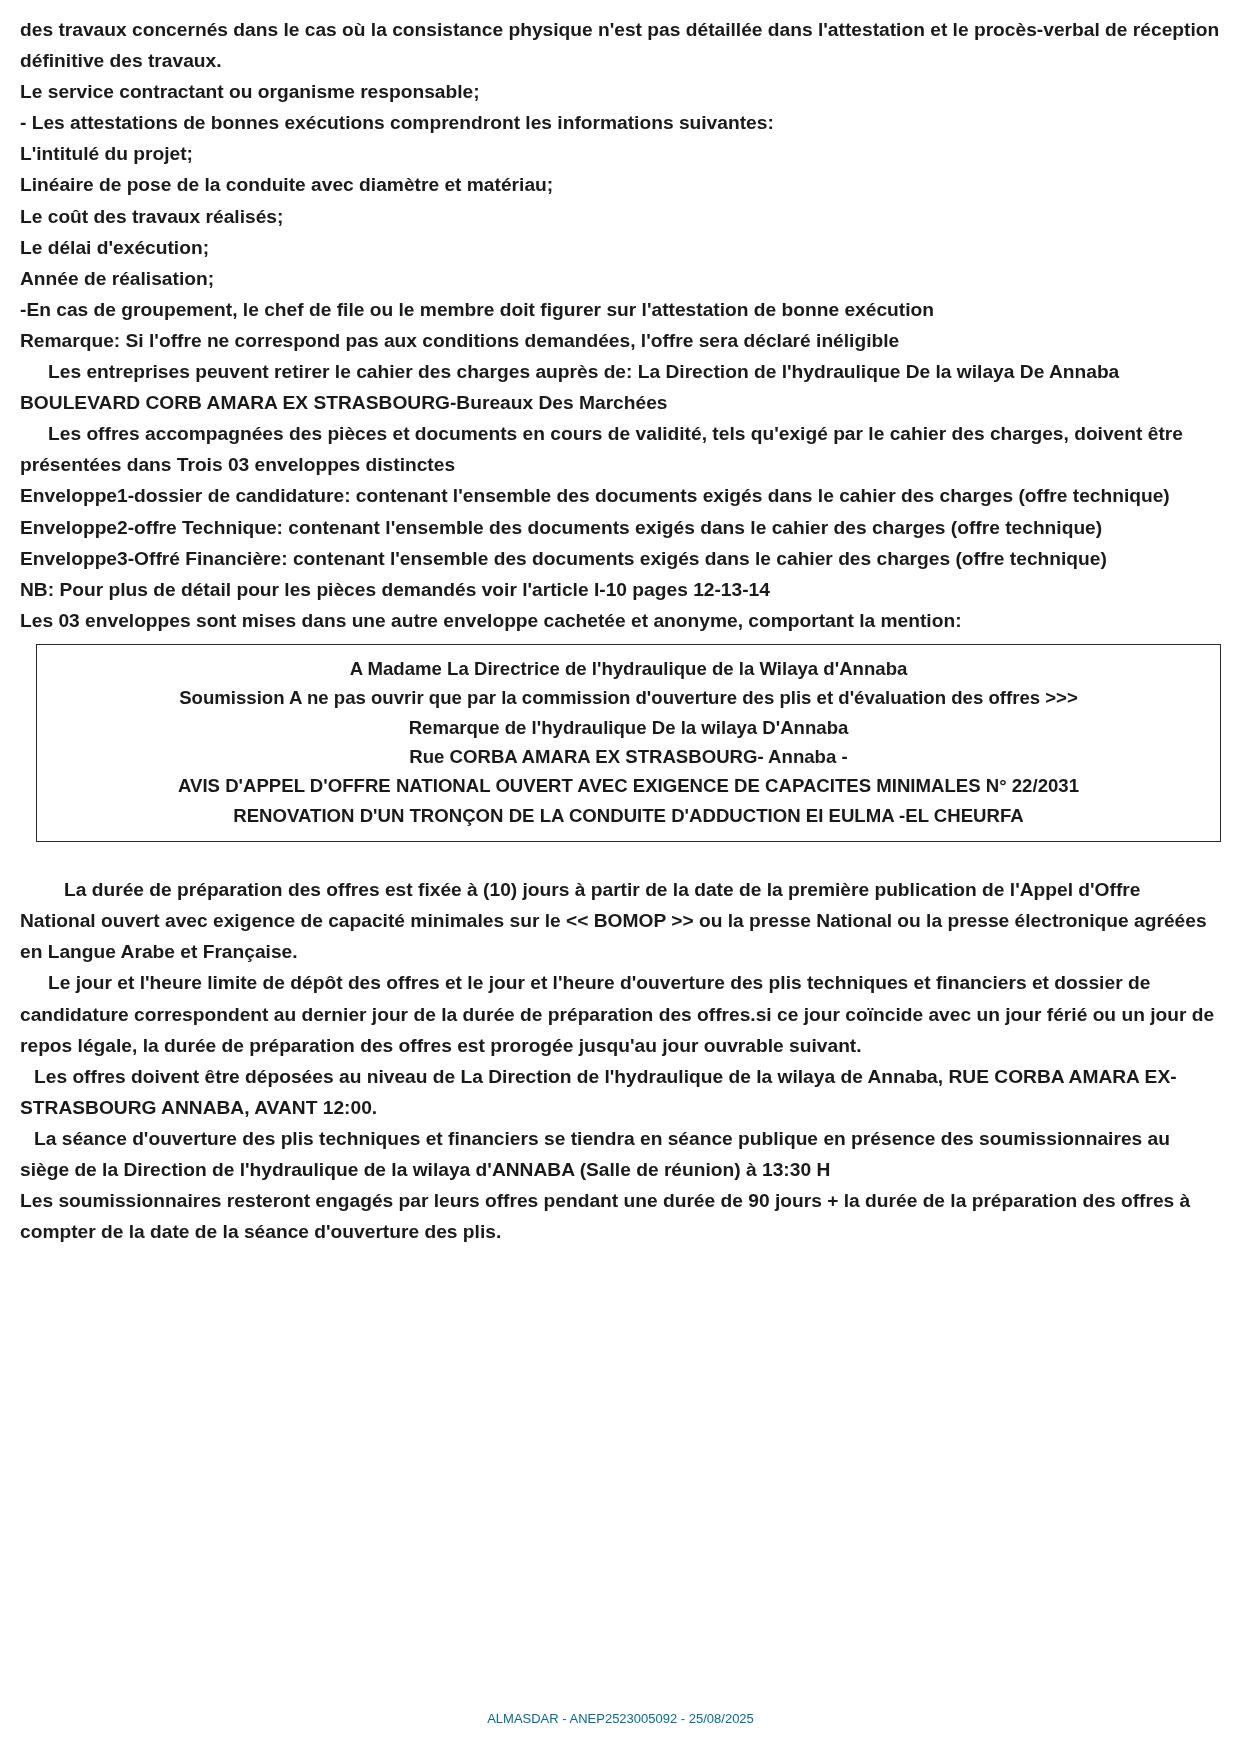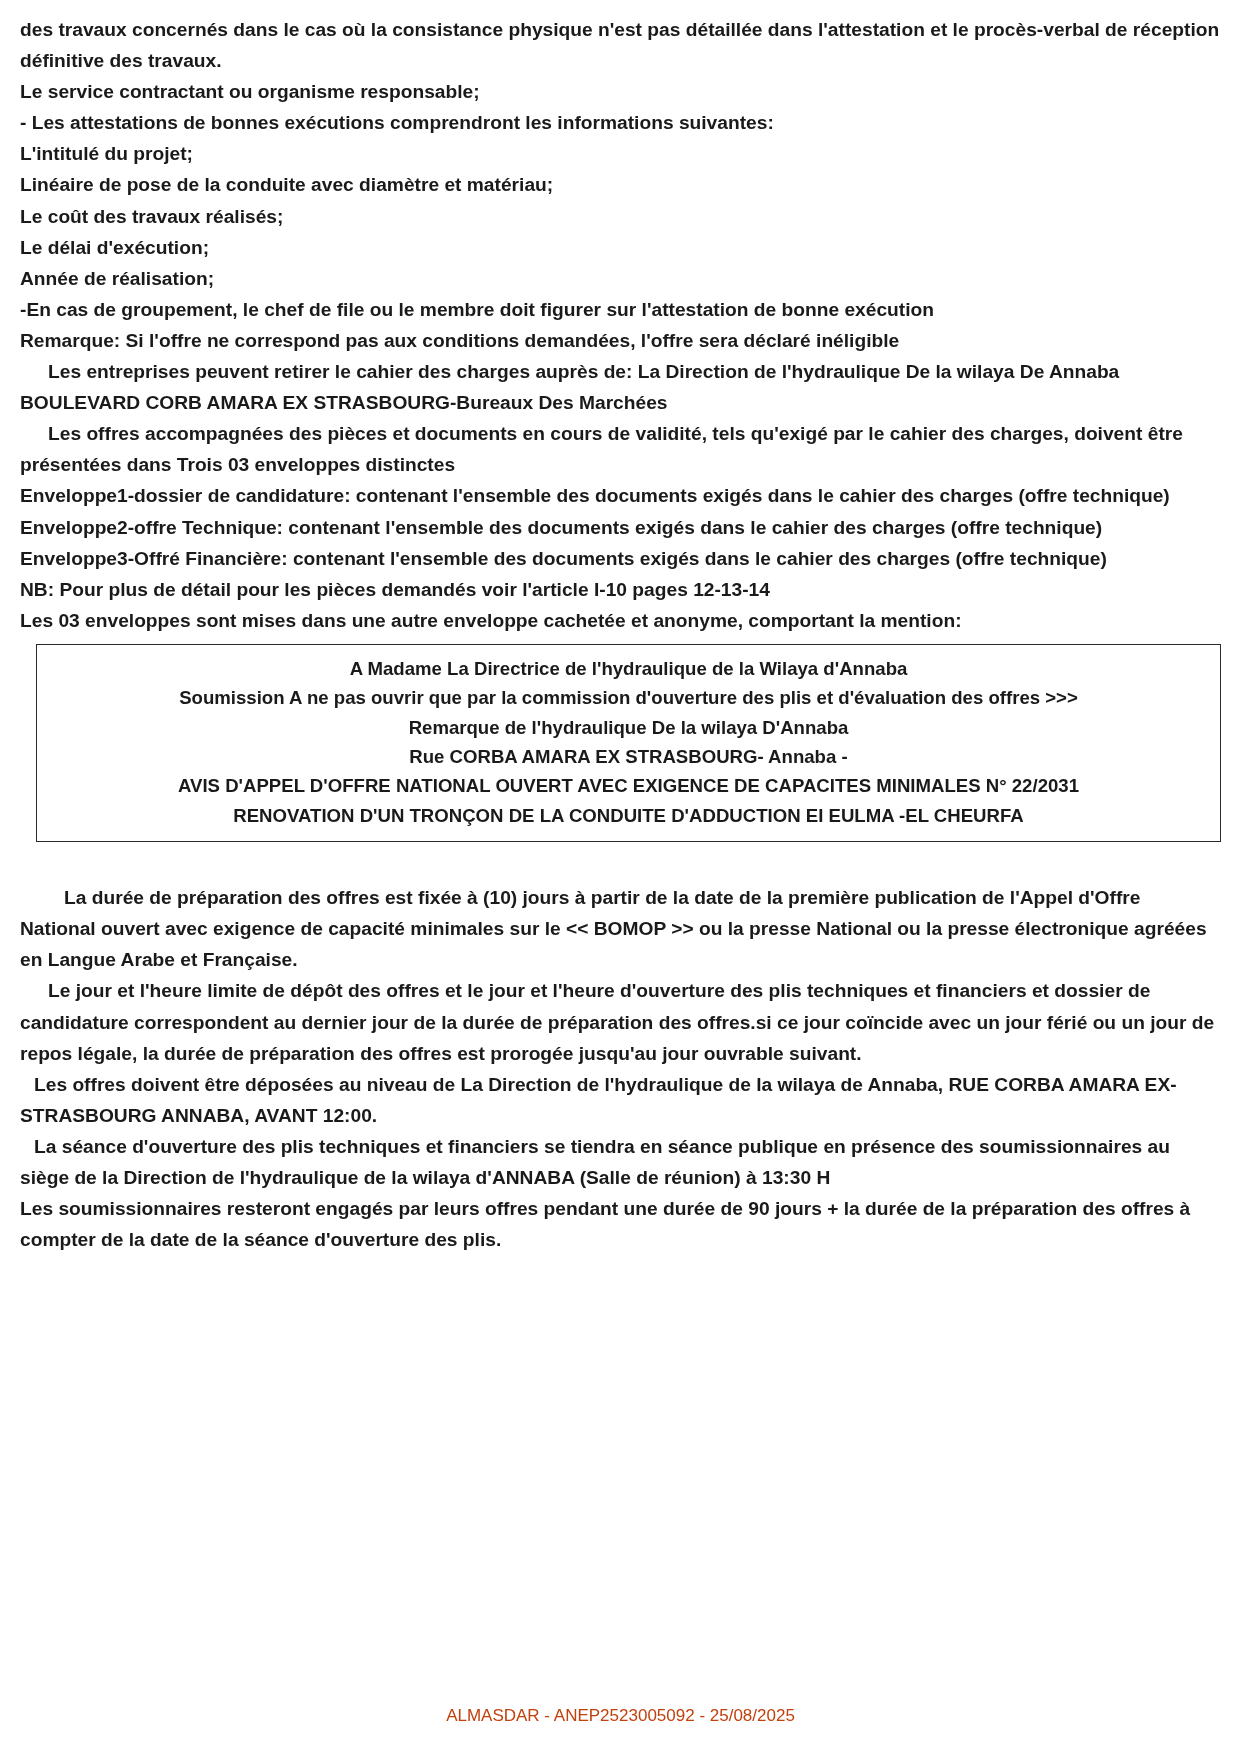--- a/index.html
+++ b/index.html
@@ -51,33 +51,33 @@
     box-sizing: border-box;
   }
   .box .bline {
     text-align: center;
     font-weight: bold;
     font-size: 18.6px;
     line-height: 1.58;
     white-space: nowrap;
   }
   .after-box {
-    margin-top: 40px;
+    margin-top: 32px;
   }
   .spacer-lg {
     height: 250px;
   }
   .footer {
     position: absolute;
     left: 0;
     right: 0;
     bottom: 28px;
     text-align: center;
-    font-size: 17px;
-    color: #c2410c;
+    font-size: 13px;
+    color: #0369a1;
   }
 </style>
 </head>
 <body>
 
 <div class="page">
   <div class="doc-body">
 
     <p class="para">des travaux concernés dans le cas où la consistance physique n'est pas détaillée dans l'attestation et le procès-verbal de réception définitive des travaux.</p>
     <p class="para">Le service contractant ou organisme responsable;</p>

